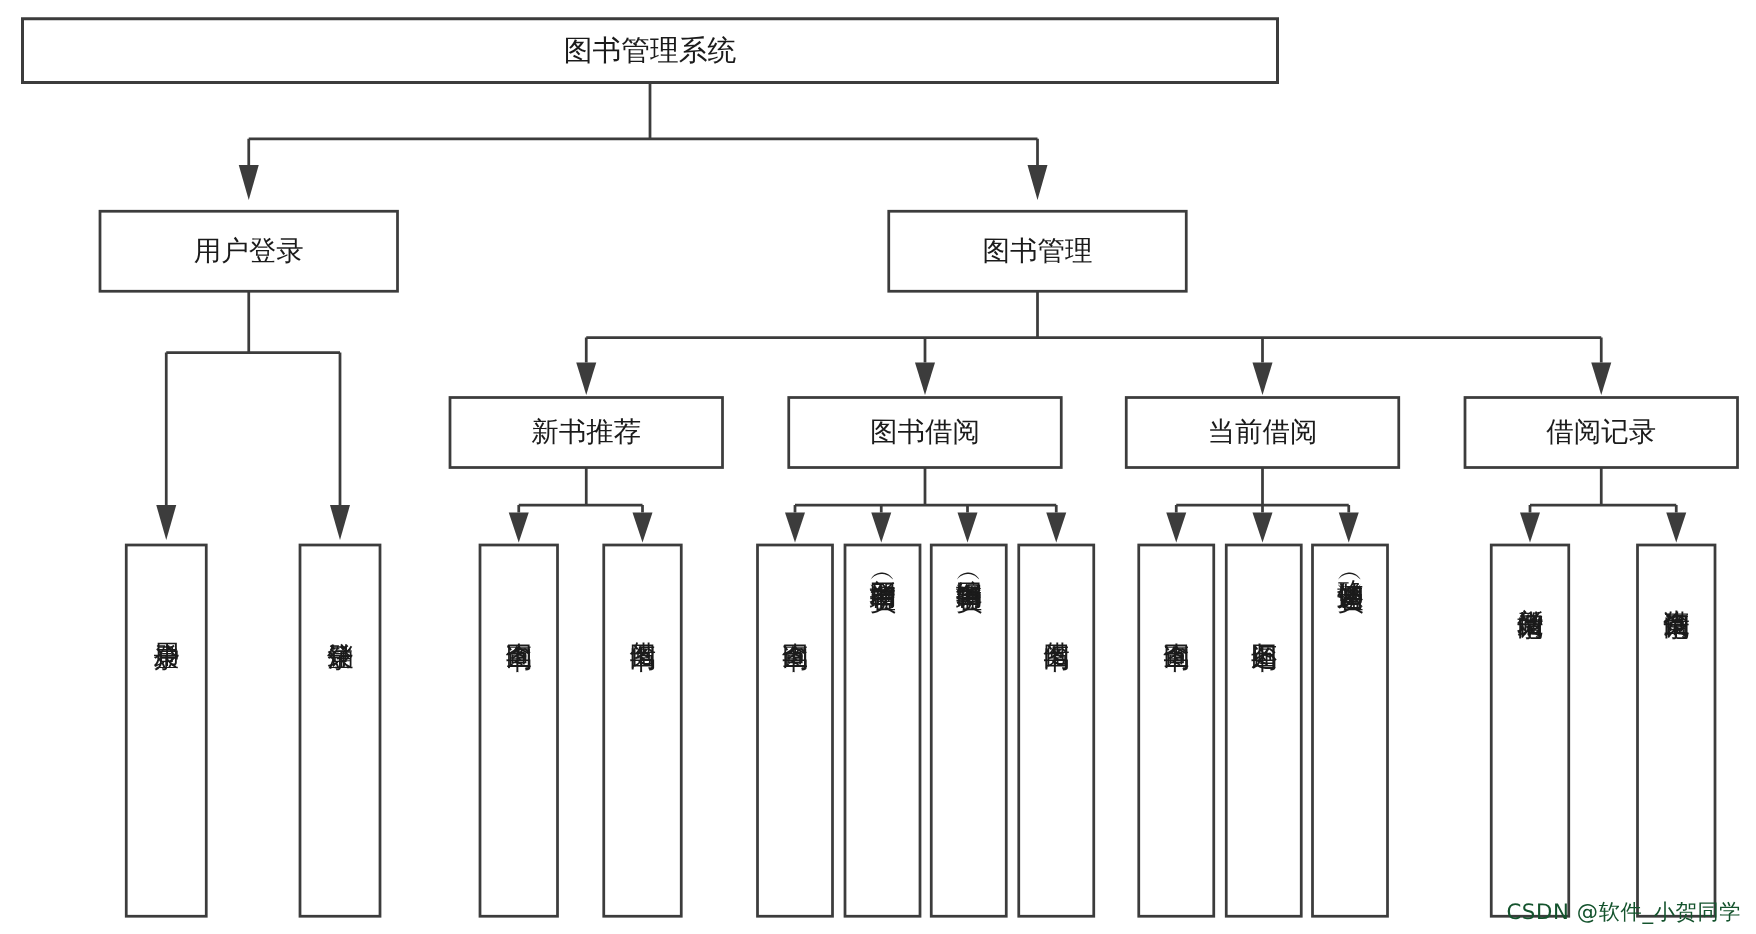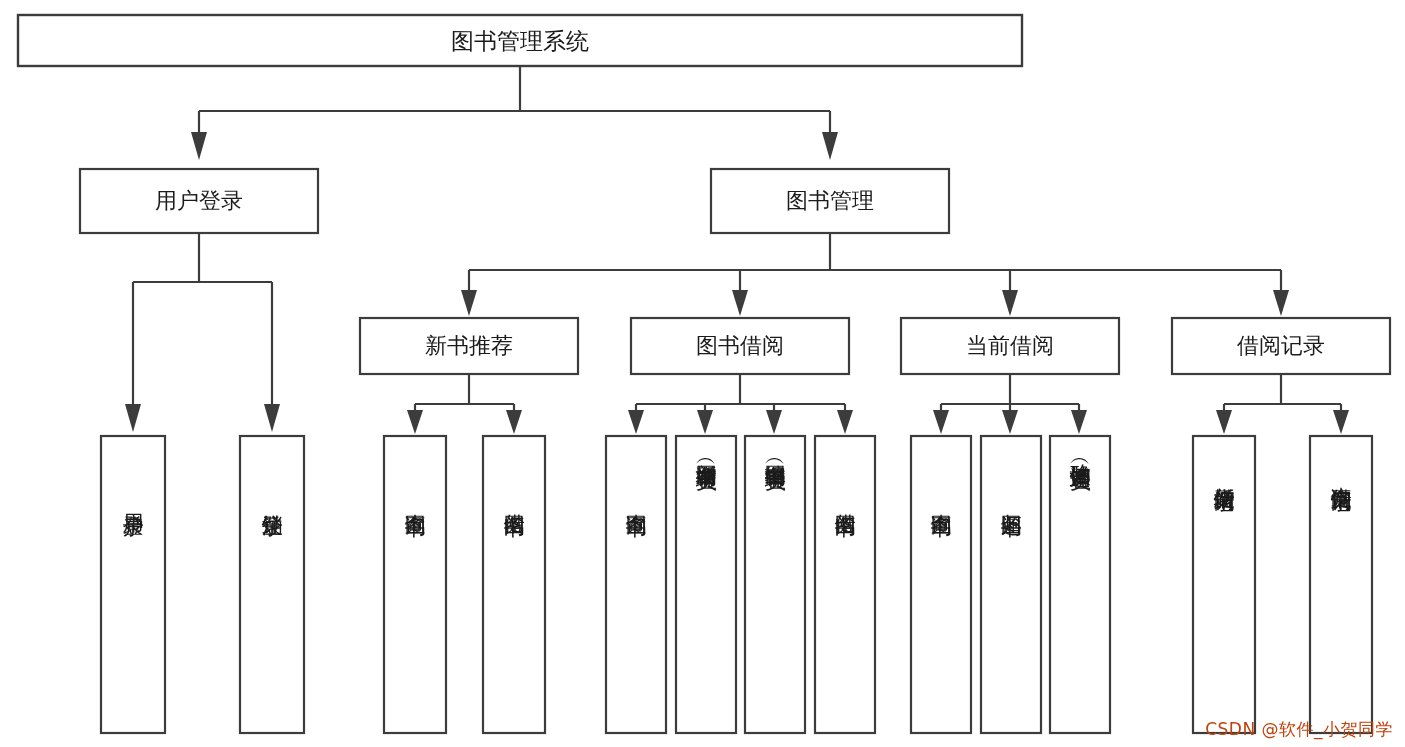--- a/index.html
+++ b/index.html
@@ -73,21 +73,21 @@
     letter-spacing: 1px;
     white-space: nowrap;
     text-align: left;
   }
   .watermark {
     position: absolute;
     right: 12px;
     bottom: 6px;
     font-family: "DejaVu Sans", "Liberation Sans", sans-serif;
     font-size: 17px;
-    color: #c2410c;
+    color: #14532d;
     letter-spacing: 0.5px;
     white-space: nowrap;
   }
 </style>
 </head>
 <body>
 
 <div id="diagram-root">
 
   <svg id="flow-svg" viewBox="0 0 1405 747" xmlns="http://www.w3.org/2000/svg">

